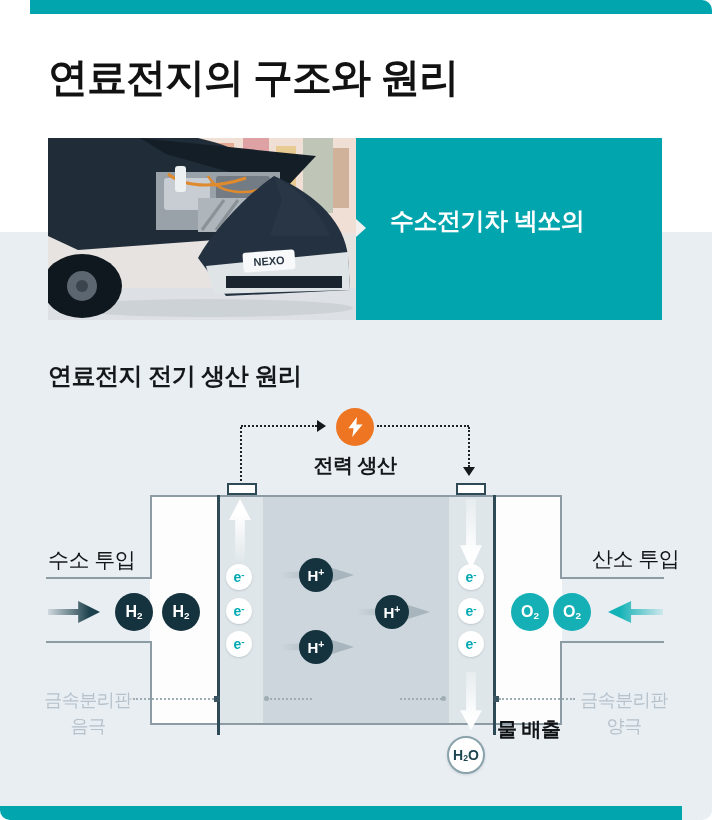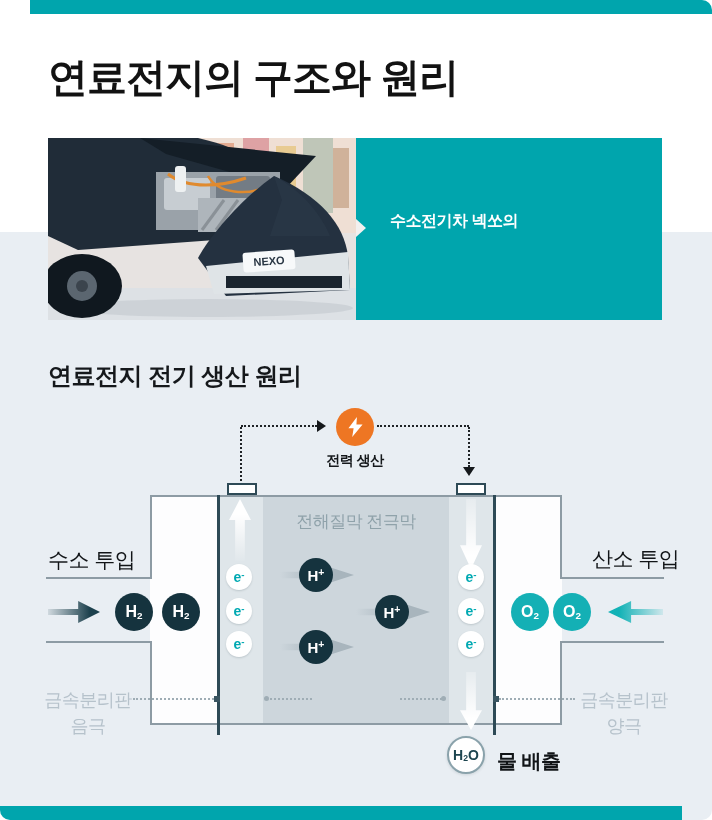--- a/index.html
+++ b/index.html
@@ -7,26 +7,26 @@
   .stage{position:relative;width:712px;height:820px;overflow:hidden;background:#ffffff;border-radius:10px;}
   .abs{position:absolute;}
   .grey-section{left:0;top:232px;width:712px;height:588px;background:#e9eef3;}
   .accent-bar{background:#00a5ad;height:14px;}
   .bar-top{left:30px;top:0;width:682px;}
   .bar-bottom{left:0;top:806px;width:682px;}
   .page-title{left:48px;top:50px;width:620px;font-size:40px;font-weight:800;color:#121212;letter-spacing:-1px;white-space:nowrap;}
   
   .hero-photo{left:48px;top:138px;width:308px;height:182px;overflow:hidden;}
   .hero-caption{left:356px;top:138px;width:306px;height:182px;background:#00a5ad;color:#ffffff;box-sizing:border-box;padding:64px 0 0 34px;}
-  .hero-caption p{margin:0;font-size:16px;font-weight:600;line-height:38px;letter-spacing:-0.5px;}
+  .hero-caption p{margin:0;font-size:24px;font-weight:600;line-height:38px;letter-spacing:-0.5px;}
   .hero-notch{left:356px;top:219px;width:0;height:0;border-top:9px solid transparent;border-bottom:9px solid transparent;border-left:10px solid #f2f0ef;}
   .section-title{left:48px;top:360px;font-size:24px;font-weight:700;color:#15181b;letter-spacing:-0.5px;white-space:nowrap;}
   
   .power-circle{left:336px;top:408px;width:38px;height:38px;border-radius:50%;background:#ee7623;display:flex;align-items:center;justify-content:center;}
-  .power-label{left:290px;top:452px;width:130px;text-align:center;font-size:14px;font-weight:700;color:#15181b;letter-spacing:-0.5px;}
+  .power-label{left:290px;top:452px;width:130px;text-align:center;font-size:20px;font-weight:700;color:#15181b;letter-spacing:-0.5px;}
   .dot-h{border-top:2px dotted #1f2326;height:0;}
   .dot-v{border-left:2px dotted #1f2326;width:0;}
   .arr-right{width:0;height:0;border-top:6px solid transparent;border-bottom:6px solid transparent;border-left:9px solid #15181b;}
   .arr-down{width:0;height:0;border-left:6px solid transparent;border-right:6px solid transparent;border-top:9px solid #15181b;}
   
   .cell-fill{left:150px;top:495px;width:412px;height:230px;background:#fdfdfe;}
   .line{background:#8d9ba4;}
   .electrode{top:497px;width:44px;height:226px;background:#dfe6ea;}
   .electrode-edge{top:495px;width:3px;height:240px;background:#2e4a56;}
   .membrane{left:263px;top:497px;width:186px;height:226px;background:#cdd6dc;}
@@ -147,21 +147,20 @@
   <div class="abs line" style="left:560px;top:641px;width:104px;height:2px;"></div>
 
   <div class="abs electrode" style="left:219px;"></div>
   <div class="abs electrode" style="left:449px;"></div>
   <div class="abs membrane"></div>
   <div class="abs electrode-edge" style="left:217px;"></div>
   <div class="abs electrode-edge" style="left:493px;"></div>
   <div class="abs tab" style="left:227px;"></div>
   <div class="abs tab" style="left:456px;"></div>
 
-  <div class="abs membrane-label">전해질막 전극막</div>
   <div class="abs dash-grey" style="left:270px;top:698px;width:42px;"></div>
   <div class="abs dash-grey" style="left:400px;top:698px;width:42px;"></div>
   <div class="abs dot-end" style="left:264px;top:696px;"></div>
   <div class="abs dot-end" style="left:441px;top:696px;"></div>
 
   <div class="abs white-arrow-up" style="left:229px;top:499px;width:22px;height:62px;"></div>
   <div class="abs white-arrow-down" style="left:460px;top:499px;width:22px;height:70px;"></div>
   <div class="abs white-arrow-down" style="left:460px;top:672px;width:22px;height:58px;"></div>
 
   <div class="abs input-label" style="left:48px;top:546px;">수소 투입</div>
@@ -240,15 +239,15 @@
     <div>양극</div>
   </div>
   <div class="abs dash-grey" style="left:499px;top:698px;width:76px;"></div>
   <div class="abs dot-end-dark" style="left:493px;top:696px;"></div>
 
   <div class="abs mol h2o" style="left:447px;top:736px;">
       <span>H</span>
       <sub>2</sub>
       <span>O</span>
     </div>
-  <div class="abs water-label" style="left:497px;top:748px;">물 배출</div>
+  <div class="abs water-label" style="left:497px;top:716px;">물 배출</div>
 
 </div>
 
 </body></html>

